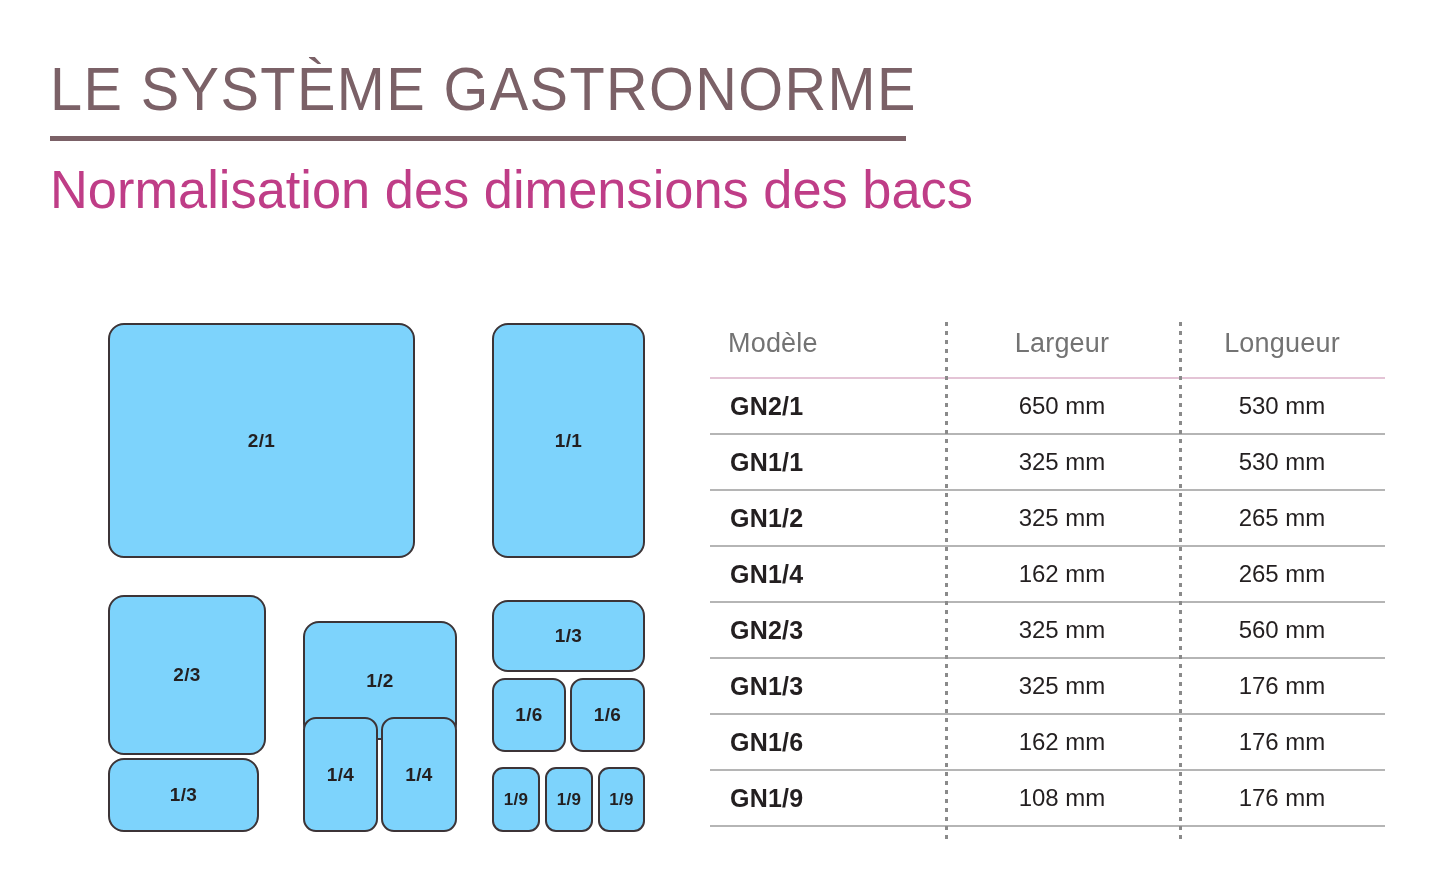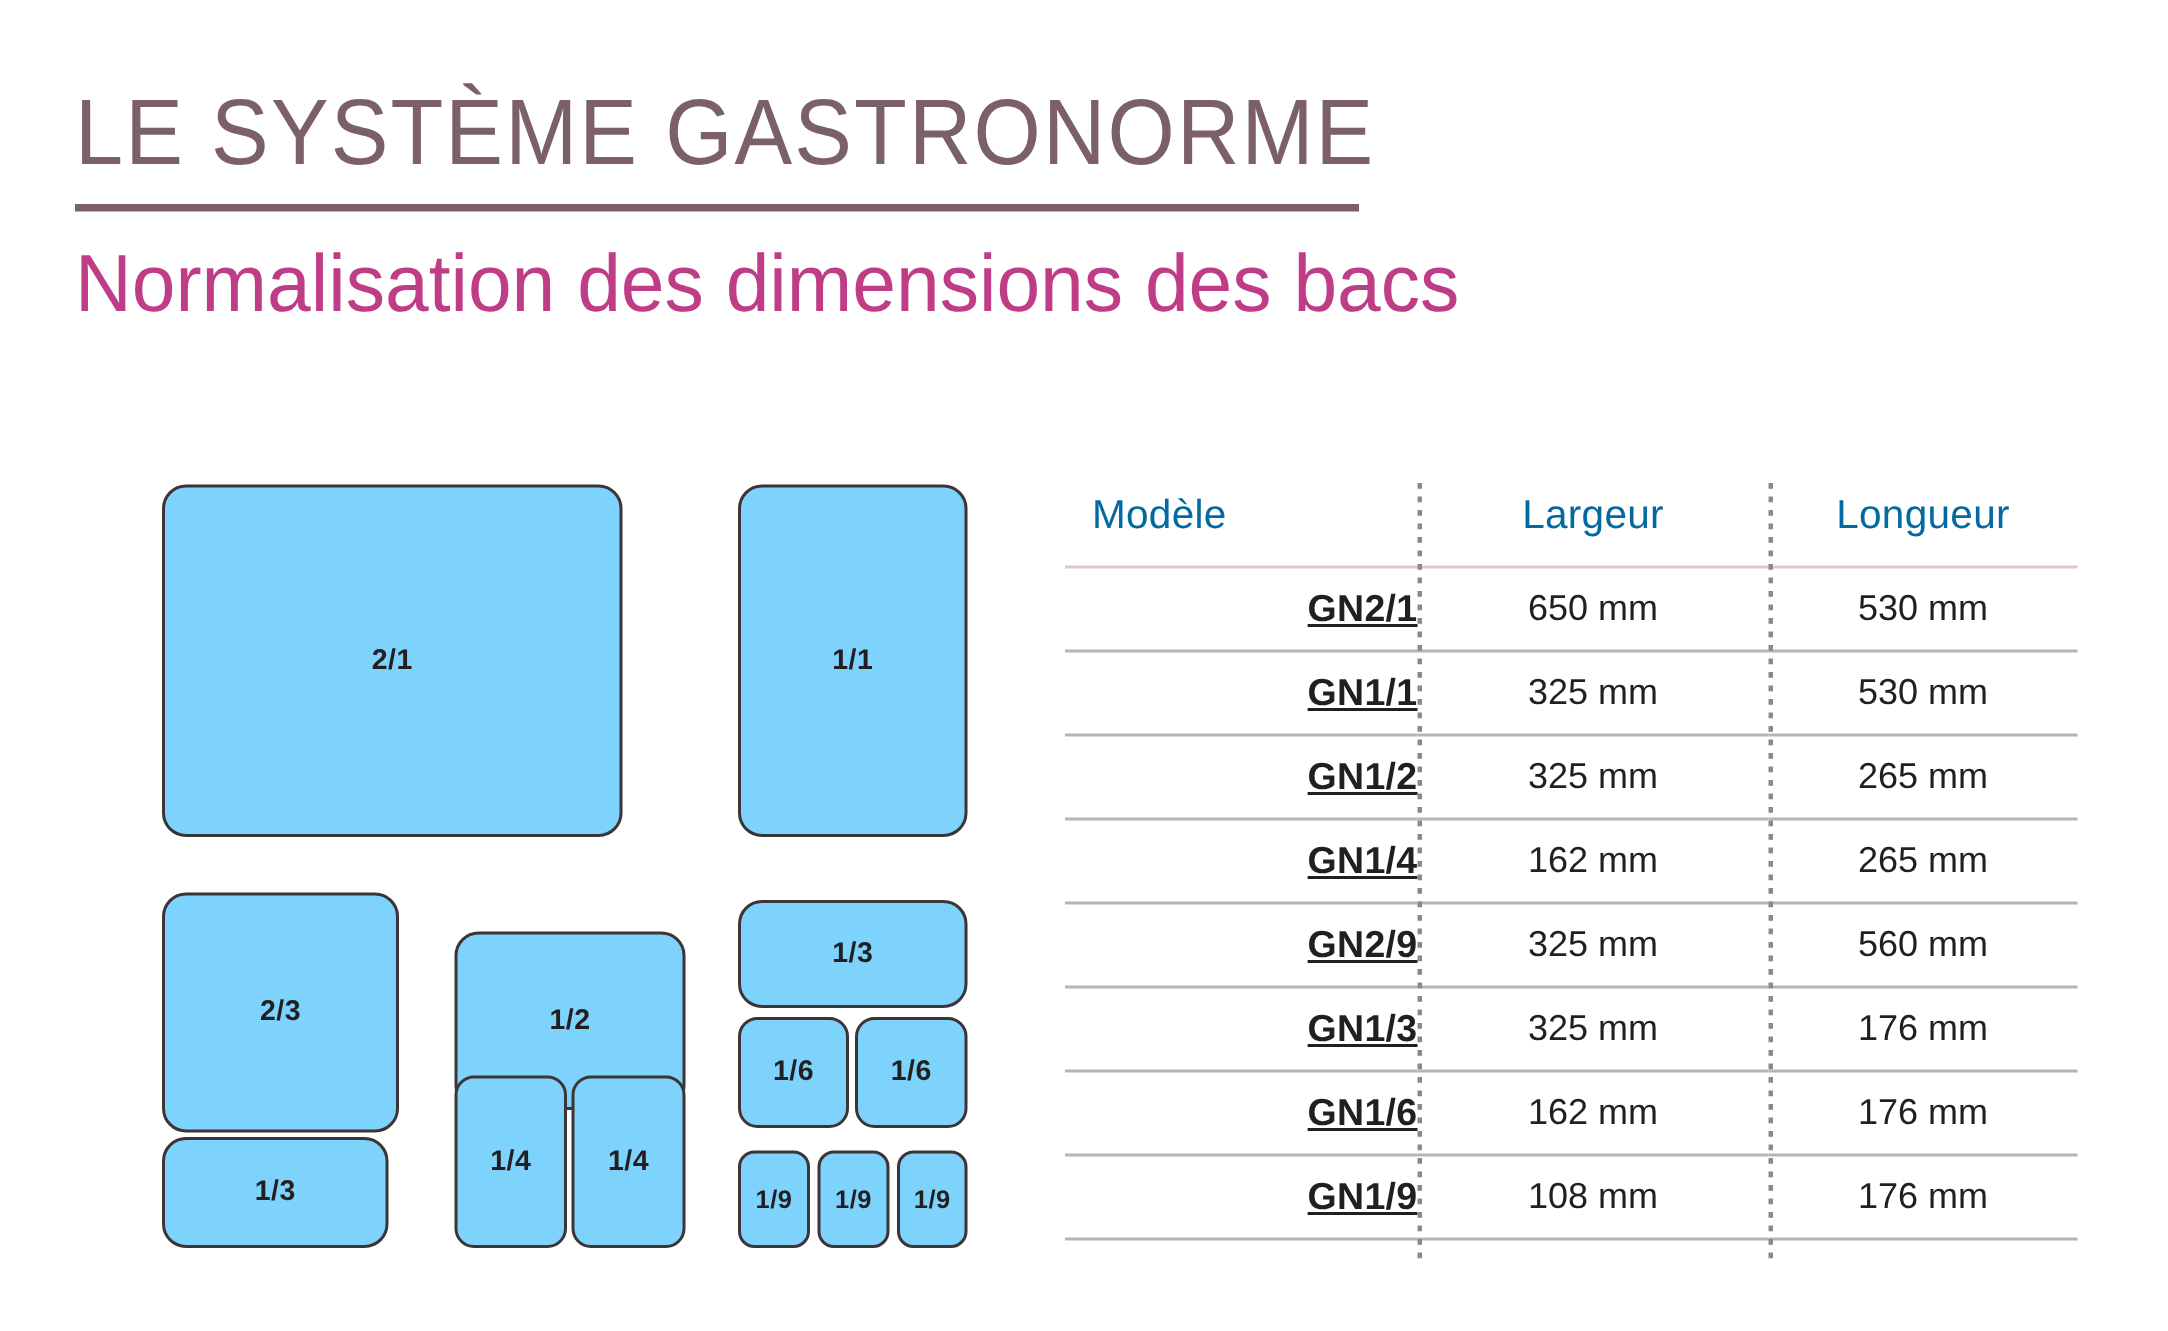--- a/index.html
+++ b/index.html
@@ -97,45 +97,44 @@
     table-layout: fixed;
   }
   #spec-table col.c-model { width: 235px; }
   #spec-table col.c-width { width: 234px; }
   #spec-table col.c-len   { width: 206px; }
 
   #spec-table th {
     font-family: "Liberation Sans Narrow", "Liberation Sans", sans-serif;
     font-size: 27px;
     font-weight: 400;
-    color: #0369a1;
+    color: #737373;
     text-align: center;
     padding: 6px 0 18px 0;
     border-bottom: 2px solid #e4c4d6;
     letter-spacing: 0.2px;
   }
   #spec-table th.th-model { text-align: left; padding-left: 18px; }
 
   #spec-table td {
     font-size: 24px;
     color: #231f20;
     text-align: center;
     height: 54px;
     padding: 0;
     border-bottom: 2px solid #b5b5b5;
     white-space: nowrap;
   }
   #spec-table tr:last-child td { border-bottom: 2px solid #b5b5b5; }
   #spec-table td.td-model {
-    text-align: right;
+    text-align: left;
     padding-left: 20px;
     font-weight: bold;
     font-size: 25px;
     letter-spacing: 0.2px;
-    text-decoration: underline;
   }
 
   
   .v-dotted {
     position: absolute;
     top: 0;
     width: 3px;
     background-image: linear-gradient(to bottom, #8a8a8a 0 4px, rgba(255,255,255,0) 4px 9px);
     background-size: 3px 9px;
     background-repeat: repeat-y;
@@ -237,21 +236,21 @@
         <td class="td-model">GN1/2</td>
         <td>325 mm</td>
         <td>265 mm</td>
       </tr>
       <tr>
         <td class="td-model">GN1/4</td>
         <td>162 mm</td>
         <td>265 mm</td>
       </tr>
       <tr>
-        <td class="td-model">GN2/9</td>
+        <td class="td-model">GN2/3</td>
         <td>325 mm</td>
         <td>560 mm</td>
       </tr>
       <tr>
         <td class="td-model">GN1/3</td>
         <td>325 mm</td>
         <td>176 mm</td>
       </tr>
       <tr>
         <td class="td-model">GN1/6</td>

